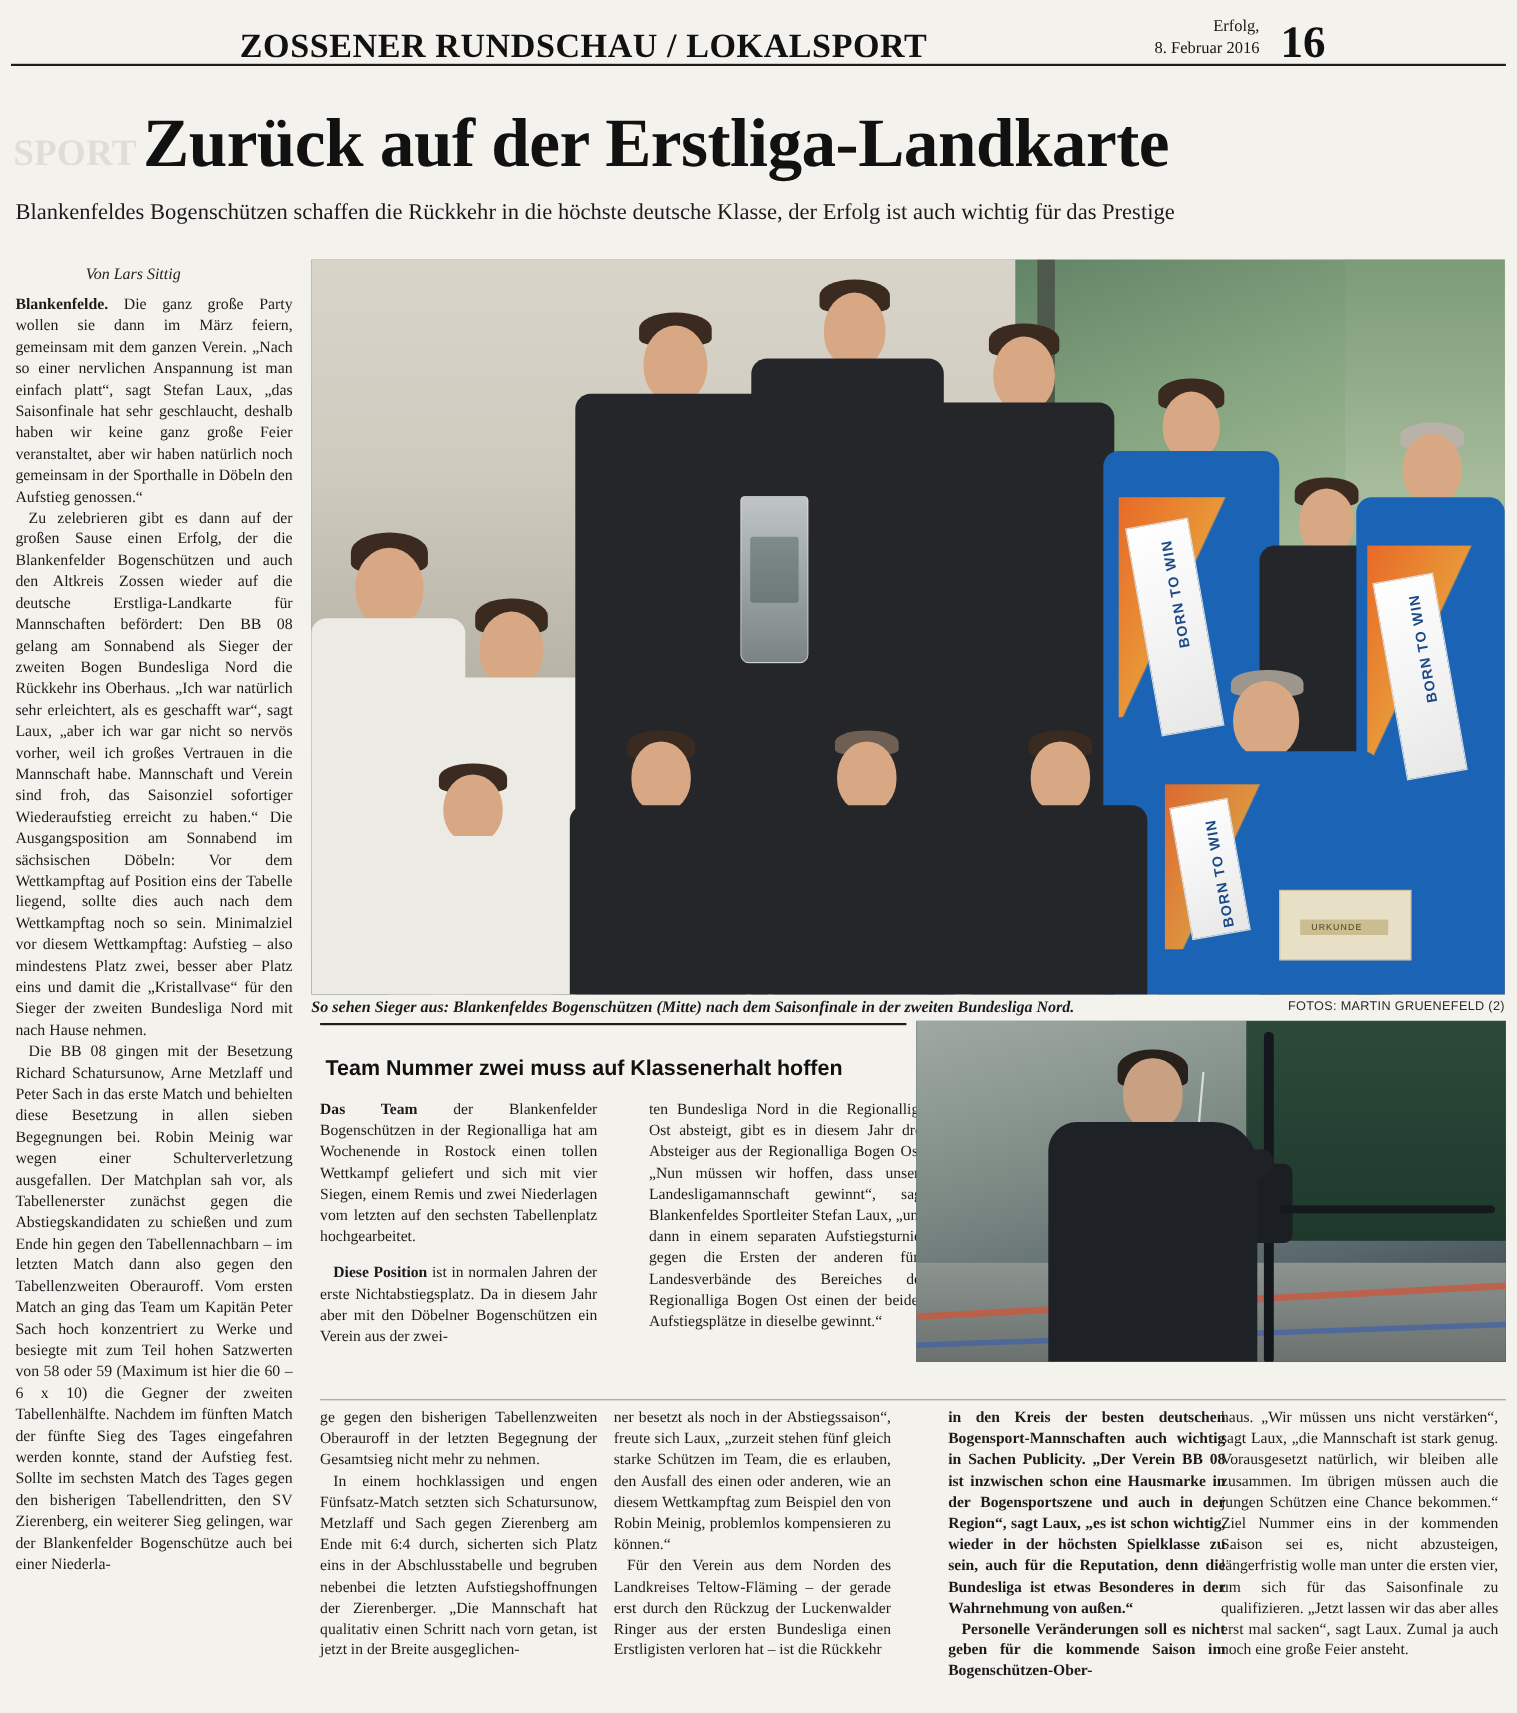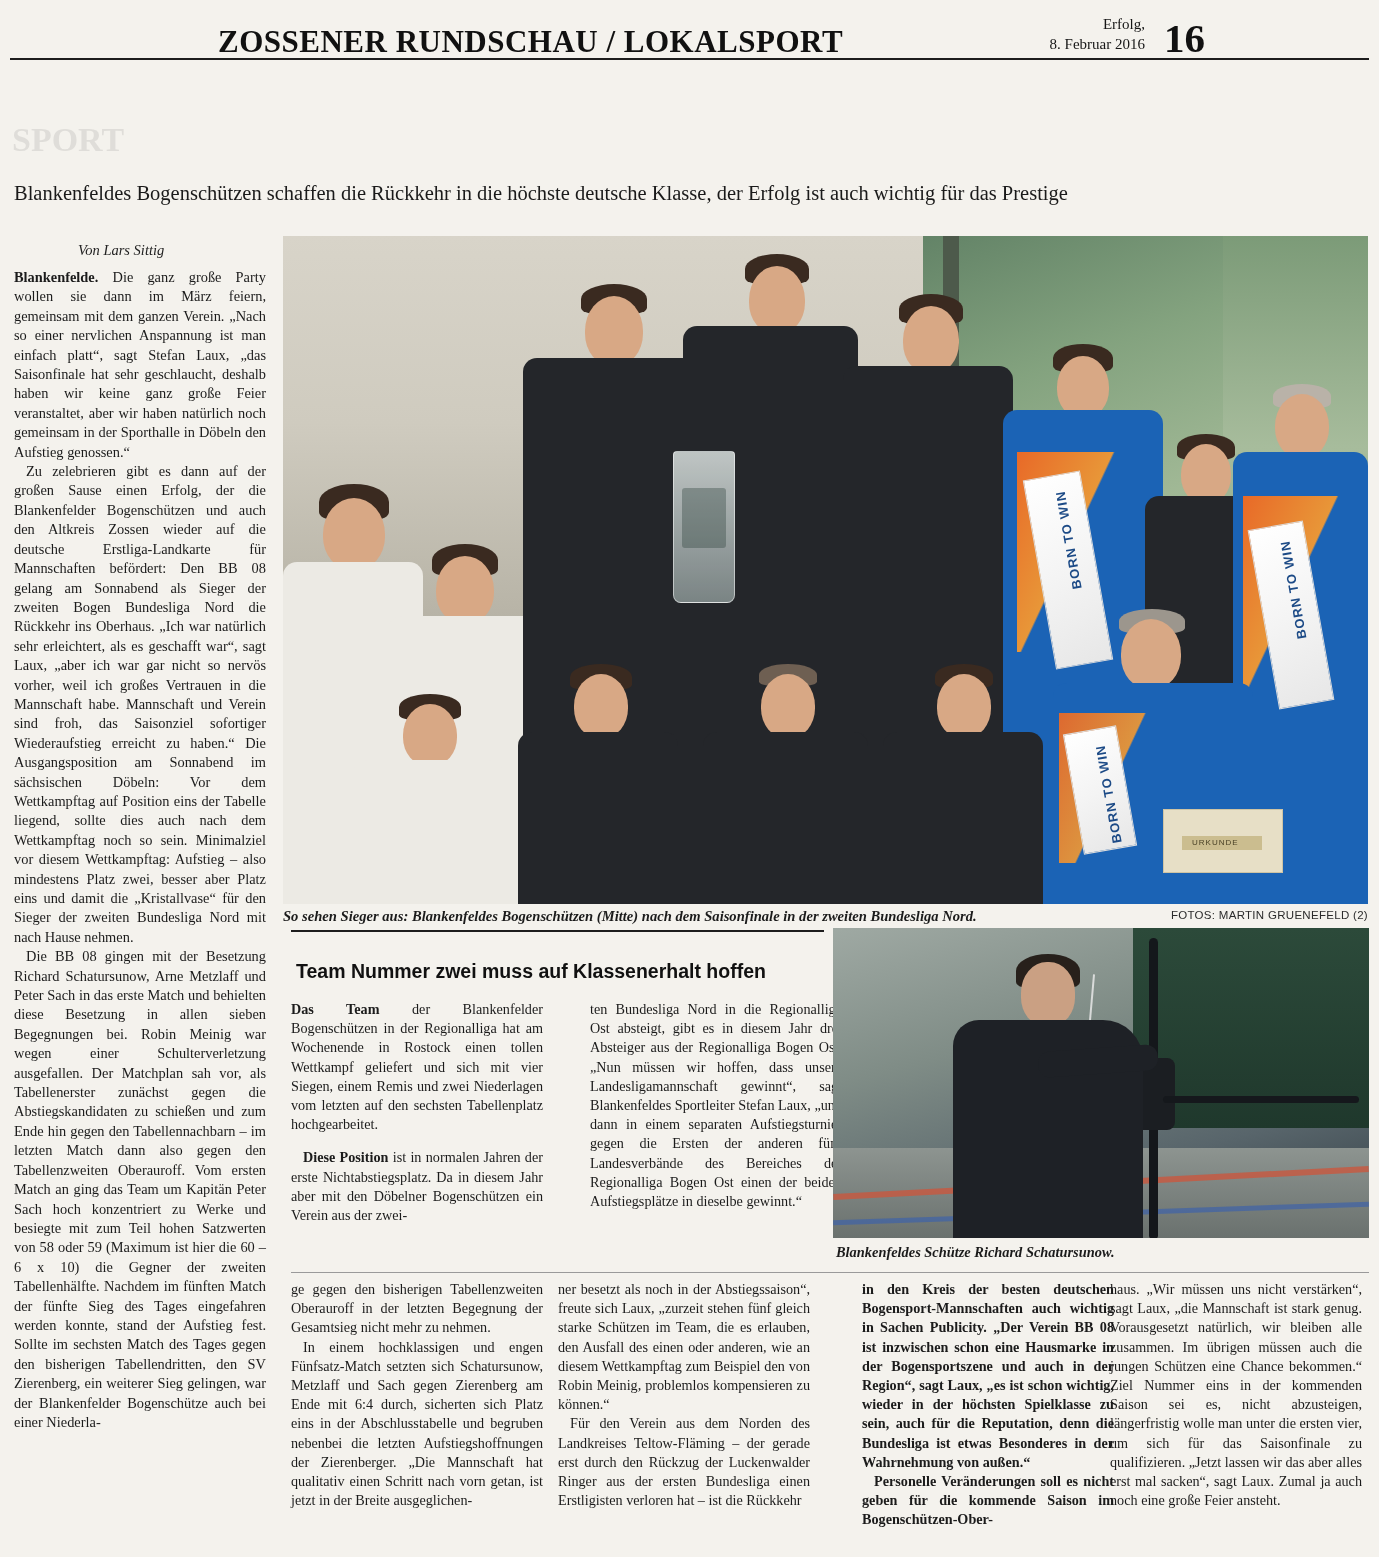--- a/index.html
+++ b/index.html
@@ -252,20 +252,21 @@
   <div class="masthead">
     <div class="mast-title">ZOSSENER RUNDSCHAU / LOKALSPORT</div>
     <div class="mast-date">
       <div>Erfolg,</div>
       <div>8. Februar 2016</div>
     </div>
     <div class="mast-page">16</div>
   </div>
   <div class="mast-rule"></div>
 
+  <div class="headline">Zurück auf der Erstliga-Landkarte</div>
   <div class="subhead">Blankenfeldes Bogenschützen schaffen die Rückkehr in die höchste deutsche Klasse, der Erfolg ist auch wichtig für das Prestige</div>
   <div class="byline">Von Lars Sittig</div>
 
   <div class="col-left">
     <p class="first"><b>Blankenfelde.</b> <span>Die ganz große Party wollen sie dann im März feiern, gemeinsam mit dem ganzen Verein. „Nach so einer nervlichen Anspannung ist man einfach platt“, sagt Stefan Laux, „das Saisonfinale hat sehr geschlaucht, deshalb haben wir keine ganz große Feier veranstaltet, aber wir haben natürlich noch gemeinsam in der Sporthalle in Döbeln den Aufstieg genossen.“</span></p>
     <p>Zu zelebrieren gibt es dann auf der großen Sause einen Erfolg, der die Blankenfelder Bogenschützen und auch den Altkreis Zossen wieder auf die deutsche Erstliga-Landkarte für Mannschaften befördert: Den BB 08 gelang am Sonnabend als Sieger der zweiten Bogen Bundesliga Nord die Rückkehr ins Oberhaus. „Ich war natürlich sehr erleichtert, als es geschafft war“, sagt Laux, „aber ich war gar nicht so nervös vorher, weil ich großes Vertrauen in die Mannschaft habe. Mannschaft und Verein sind froh, das Saisonziel sofortiger Wiederaufstieg erreicht zu haben.“ Die Ausgangsposition am Sonnabend im sächsischen Döbeln: Vor dem Wettkampftag auf Position eins der Tabelle liegend, sollte dies auch nach dem Wettkampftag noch so sein. Minimalziel vor diesem Wettkampftag: Aufstieg – also mindestens Platz zwei, besser aber Platz eins und damit die „Kristallvase“ für den Sieger der zweiten Bundesliga Nord mit nach Hause nehmen.</p>
     <p>Die BB 08 gingen mit der Besetzung Richard Schatursunow, Arne Metzlaff und Peter Sach in das erste Match und behielten diese Besetzung in allen sieben Begegnungen bei. Robin Meinig war wegen einer Schulterverletzung ausgefallen. Der Matchplan sah vor, als Tabellenerster zunächst gegen die Abstiegskandidaten zu schießen und zum Ende hin gegen den Tabellennachbarn – im letzten Match dann also gegen den Tabellenzweiten Oberauroff. Vom ersten Match an ging das Team um Kapitän Peter Sach hoch konzentriert zu Werke und besiegte mit zum Teil hohen Satzwerten von 58 oder 59 (Maximum ist hier die 60 – 6 x 10) die Gegner der zweiten Tabellenhälfte. Nachdem im fünften Match der fünfte Sieg des Tages eingefahren werden konnte, stand der Aufstieg fest. Sollte im sechsten Match des Tages gegen den bisherigen Tabellendritten, den SV Zierenberg, ein weiterer Sieg gelingen, war der Blankenfelder Bogenschütze auch bei einer Niederla-</p>
   </div>
 
   <div class="photo-main">
@@ -383,21 +384,20 @@
     <div class="bow-limb" style="top:10px;"></div>
     <div class="bow-limb" style="top:172px;"></div>
     <div class="bow-riser"></div>
     <div class="bow-string"></div>
     <div class="bow-stab"></div>
     <div class="archer-hair"></div>
     <div class="archer-head"></div>
     <div class="archer-body"></div>
     <div class="archer-arm"></div>
   </div>
-  <div class="cap-right">Blankenfeldes Schütze Richard Schatursunow.</div>
 
   <div class="rule-b"></div>
   <div class="bot-col b1">
       <p class="first">ge gegen den bisherigen Tabellenzweiten Oberauroff in der letzten Begegnung der Gesamtsieg nicht mehr zu nehmen.</p>
       <p>In einem hochklassigen und engen Fünfsatz-Match setzten sich Schatursunow, Metzlaff und Sach gegen Zierenberg am Ende mit 6:4 durch, sicherten sich Platz eins in der Abschlusstabelle und begruben nebenbei die letzten Aufstiegshoffnungen der Zierenberger. „Die Mannschaft hat qualitativ einen Schritt nach vorn getan, ist jetzt in der Breite ausgeglichen-</p>
     </div>
   <div class="bot-col b2">
       <p class="first">ner besetzt als noch in der Abstiegssaison“, freute sich Laux, „zurzeit stehen fünf gleich starke Schützen im Team, die es erlauben, den Ausfall des einen oder anderen, wie an diesem Wettkampftag zum Beispiel den von Robin Meinig, problemlos kompensieren zu können.“</p>
       <p>Für den Verein aus dem Norden des Landkreises Teltow-Fläming – der gerade erst durch den Rückzug der Luckenwalder Ringer aus der ersten Bundesliga einen Erstligisten verloren hat – ist die Rückkehr</p>
     </div>

